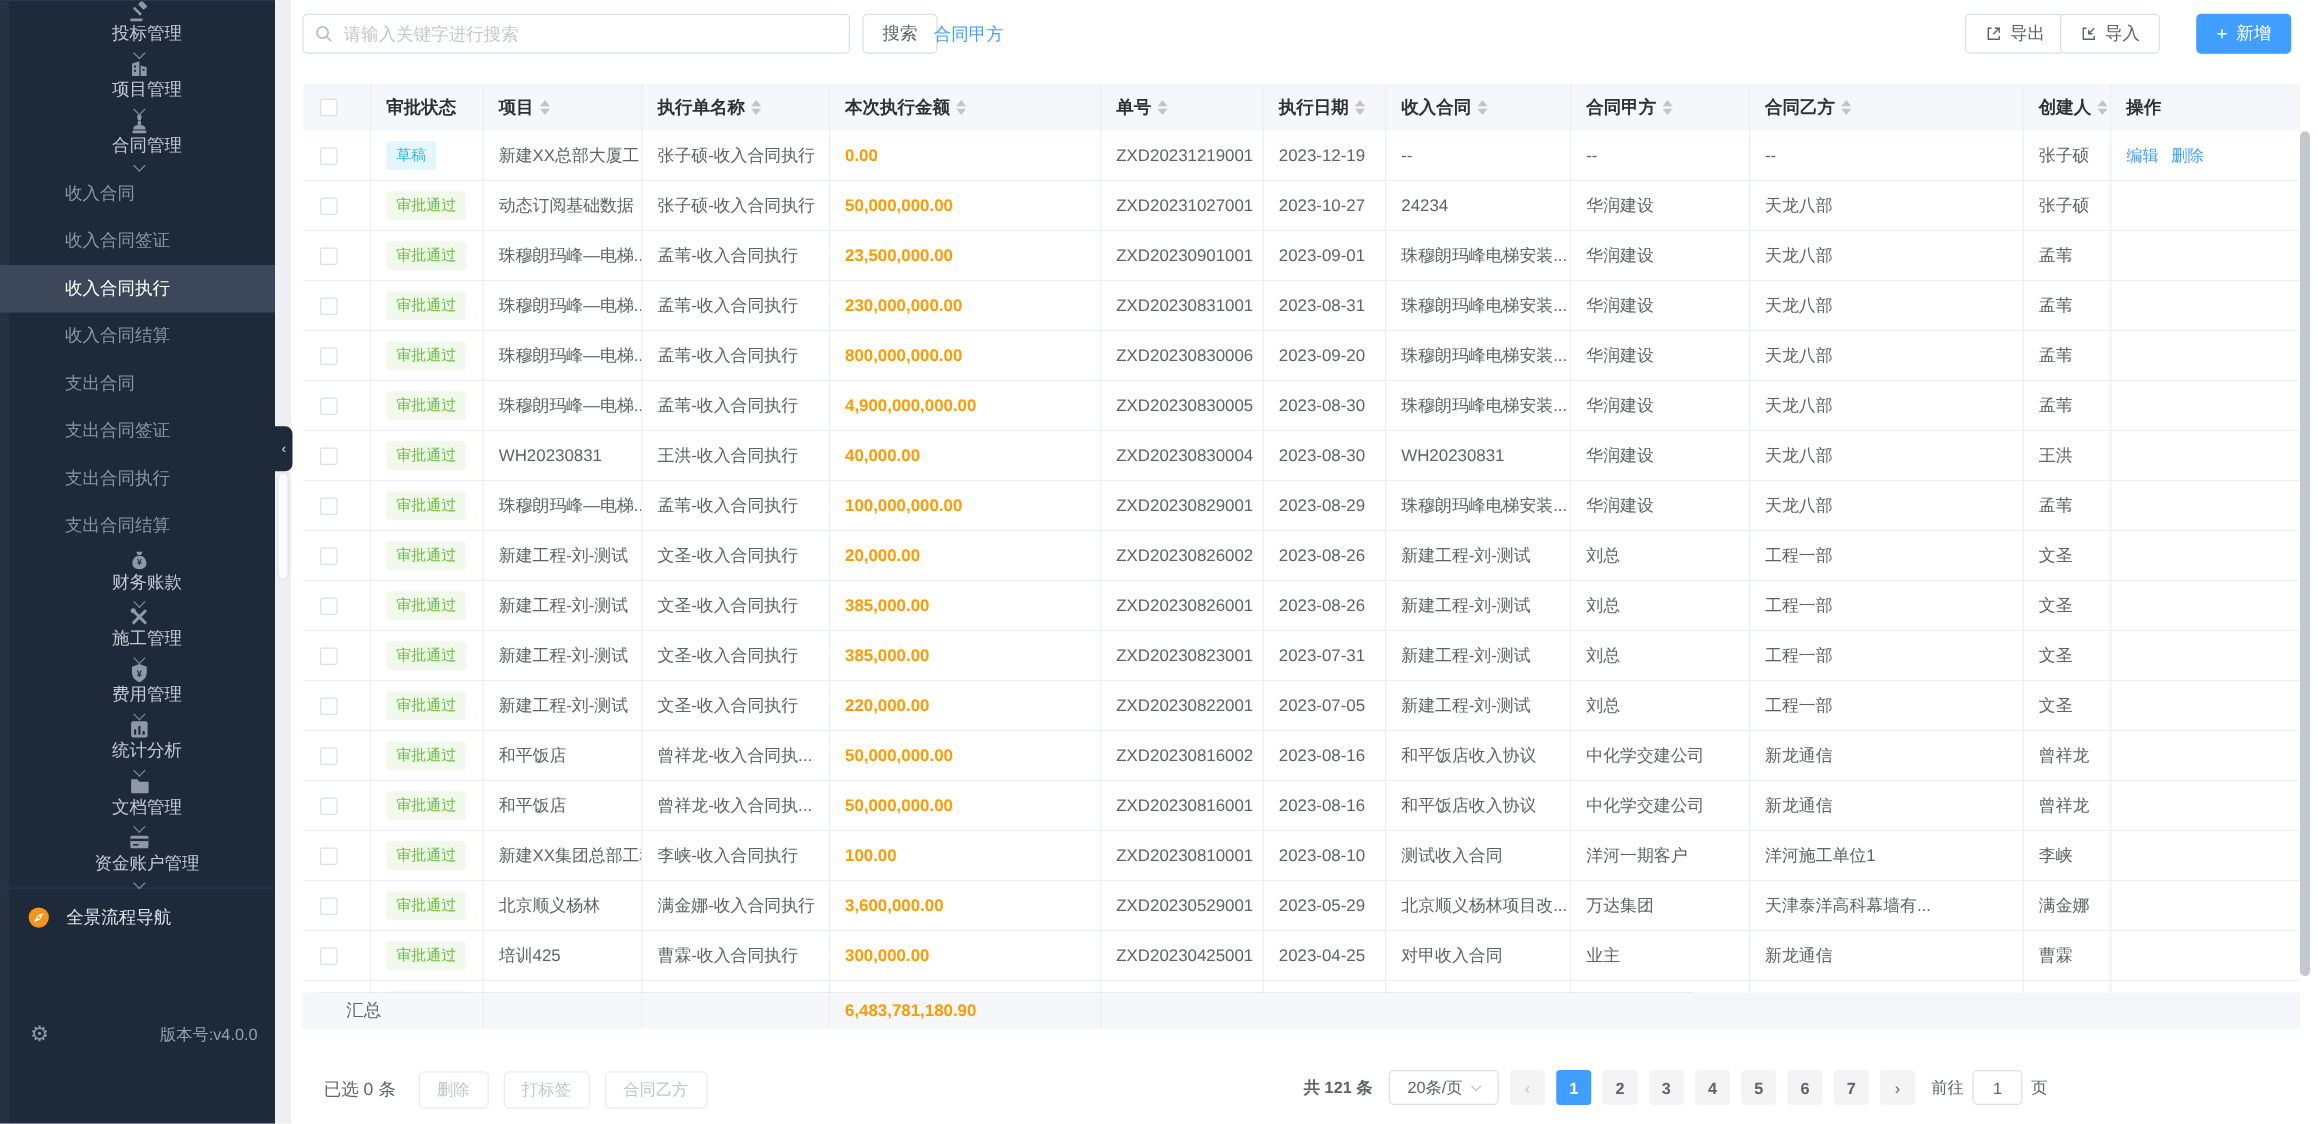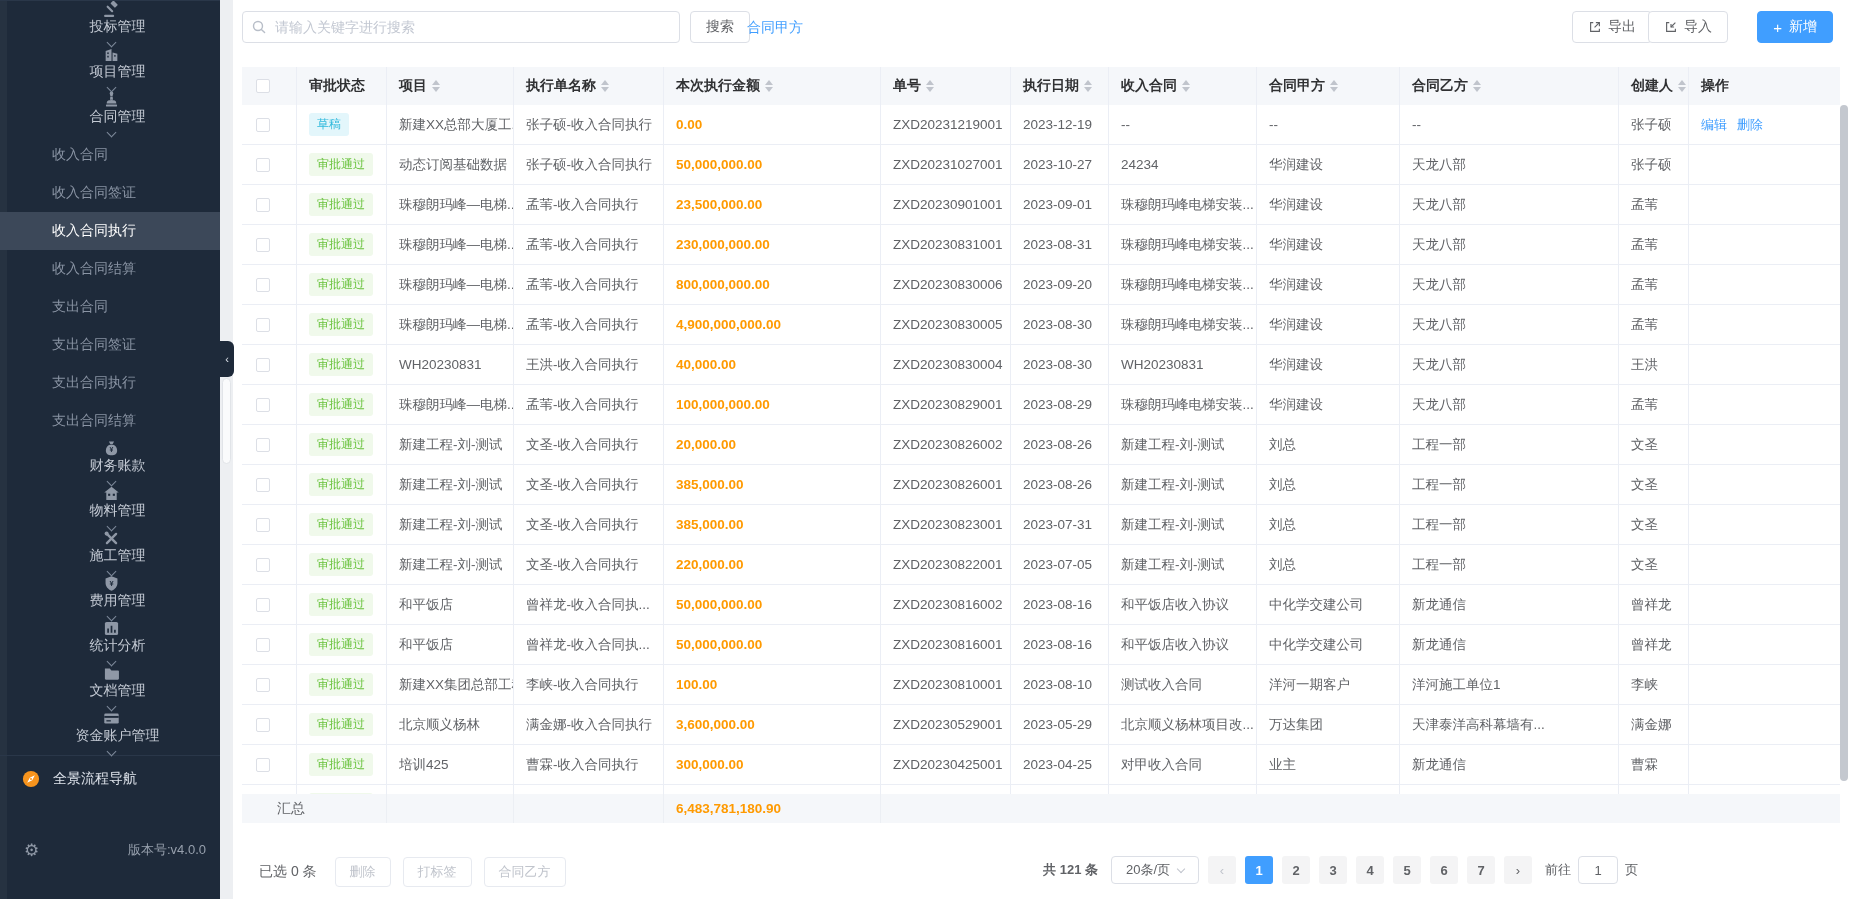--- a/index.html
+++ b/index.html
@@ -169,34 +169,20 @@
               <text x="8" y="11.6" font-size="6.5" font-weight="bold" fill="#1e2a3a" text-anchor="middle" font-family="sans-serif">¥</text>
             </svg>
           </span>
           <span class="lbl">财务账款</span>
           <span class="sp"></span>
           <span class="chev"></span>
         </div>
         <div class="menu-item">
           <span class="mi-icon">
             <svg width="17" height="17" viewBox="0 0 16 16">
-              <path fill="#8f98a6" d="M8 1.6l6.8 5.5h-1.9V14H3.1V7.1H1.2z"></path>
-              <g fill="#1e2a3a">
-                <rect x="4.8" y="8.2" width="2" height="2"></rect>
-                <rect x="9.2" y="8.2" width="2" height="2"></rect>
-              </g>
-            </svg>
-          </span>
-          <span class="lbl">物料管理</span>
-          <span class="sp"></span>
-          <span class="chev"></span>
-        </div>
-        <div class="menu-item">
-          <span class="mi-icon">
-            <svg width="17" height="17" viewBox="0 0 16 16">
               <g fill="#8f98a6">
                 <rect x="6.9" y="0.8" width="2.2" height="14.4" rx="1.1" transform="rotate(45 8 8)"></rect>
                 <rect x="6.9" y="0.8" width="2.2" height="14.4" rx="1.1" transform="rotate(-45 8 8)"></rect>
                 <circle cx="3.4" cy="3.4" r="1.9"></circle>
               </g>
             </svg>
           </span>
           <span class="lbl">施工管理</span>
           <span class="sp"></span>
           <span class="chev"></span>

